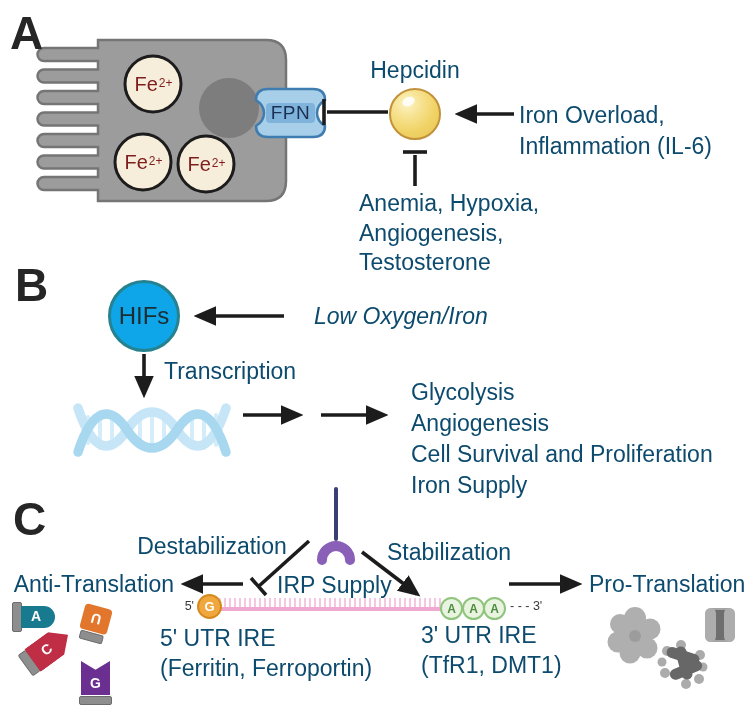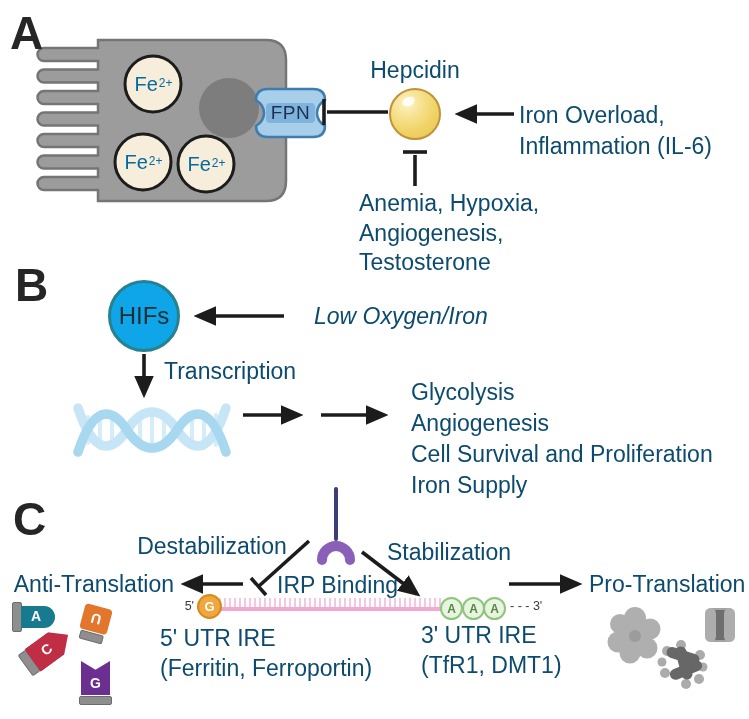--- a/index.html
+++ b/index.html
@@ -2,21 +2,21 @@
 <html><head>
 <meta charset="utf-8">
 <style>
   html,body{margin:0;padding:0;background:#ffffff;}
   .canvas{position:relative;width:749px;height:719px;background:#ffffff;overflow:hidden;
           font-family:"Liberation Sans","DejaVu Sans",sans-serif;color:#1b1b1b;}
   .layer{position:absolute;left:0;top:0;pointer-events:none;}
   .txt{position:absolute;font-size:23px;line-height:29px;color:#0c4a6e;white-space:nowrap;}
   .panel-letter{position:absolute;font-size:46px;font-weight:bold;color:#262626;}
   .center{display:flex;align-items:center;justify-content:center;}
-  .fe-label{position:absolute;width:56px;height:28px;font-size:20px;color:#0369a1;
+  .fe-label{position:absolute;width:56px;height:28px;font-size:20px;color:#7f1d1d;
             display:flex;align-items:center;justify-content:center;}
   .fe-label sup{font-size:12px;position:relative;top:-1px;left:1px;}
   .fpn-label{position:absolute;left:256px;top:98px;width:69px;height:30px;font-size:19px;
              color:#1b3152;letter-spacing:.5px;}
   .ball{position:absolute;left:389px;top:88px;width:52px;height:52px;border-radius:50%;
         background:radial-gradient(circle at 34% 28%, #FCF4C5 0%, #F7E291 30%, #F0D264 62%, #E8C354 100%);
         border:2.5px solid #C2923A;box-sizing:border-box;}
   .ball-hl{position:absolute;left:11px;top:7px;width:13px;height:9px;border-radius:50%;
            background:rgba(255,255,255,.85);transform:rotate(-22deg);}
   .hifs{position:absolute;left:108px;top:280px;width:72px;height:72px;border-radius:50%;
@@ -196,21 +196,21 @@
     <div>Glycolysis</div>
     <div>Angiogenesis</div>
     <div>Cell Survival and Proliferation</div>
     <div>Iron Supply</div>
   </div>
 
   <div class="panel-letter" style="left:13px;top:492px;">C</div>
 
   <div class="txt" style="left:122px;top:532px;width:180px;text-align:center;">Destabilization</div>
   <div class="txt" style="left:387px;top:538px;">Stabilization</div>
-  <div class="txt" style="left:277px;top:571px;">IRP Binding</div>
+  <div class="txt" style="left:277px;top:571px;">IRP Supply</div>
   <div class="txt" style="left:2px;top:570px;width:172px;text-align:right;">Anti-Translation</div>
   <div class="txt" style="left:589px;top:570px;">Pro-Translation</div>
 
   <div class="mrna-ticks"></div>
   <div class="mrna-strand"></div>
   <div class="small-lab" style="left:176px;top:599px;width:18px;text-align:right;">5'</div>
   <div class="cap-g center">
       <span>G</span>
     </div>
   <div class="polya center" style="left:440px;">

